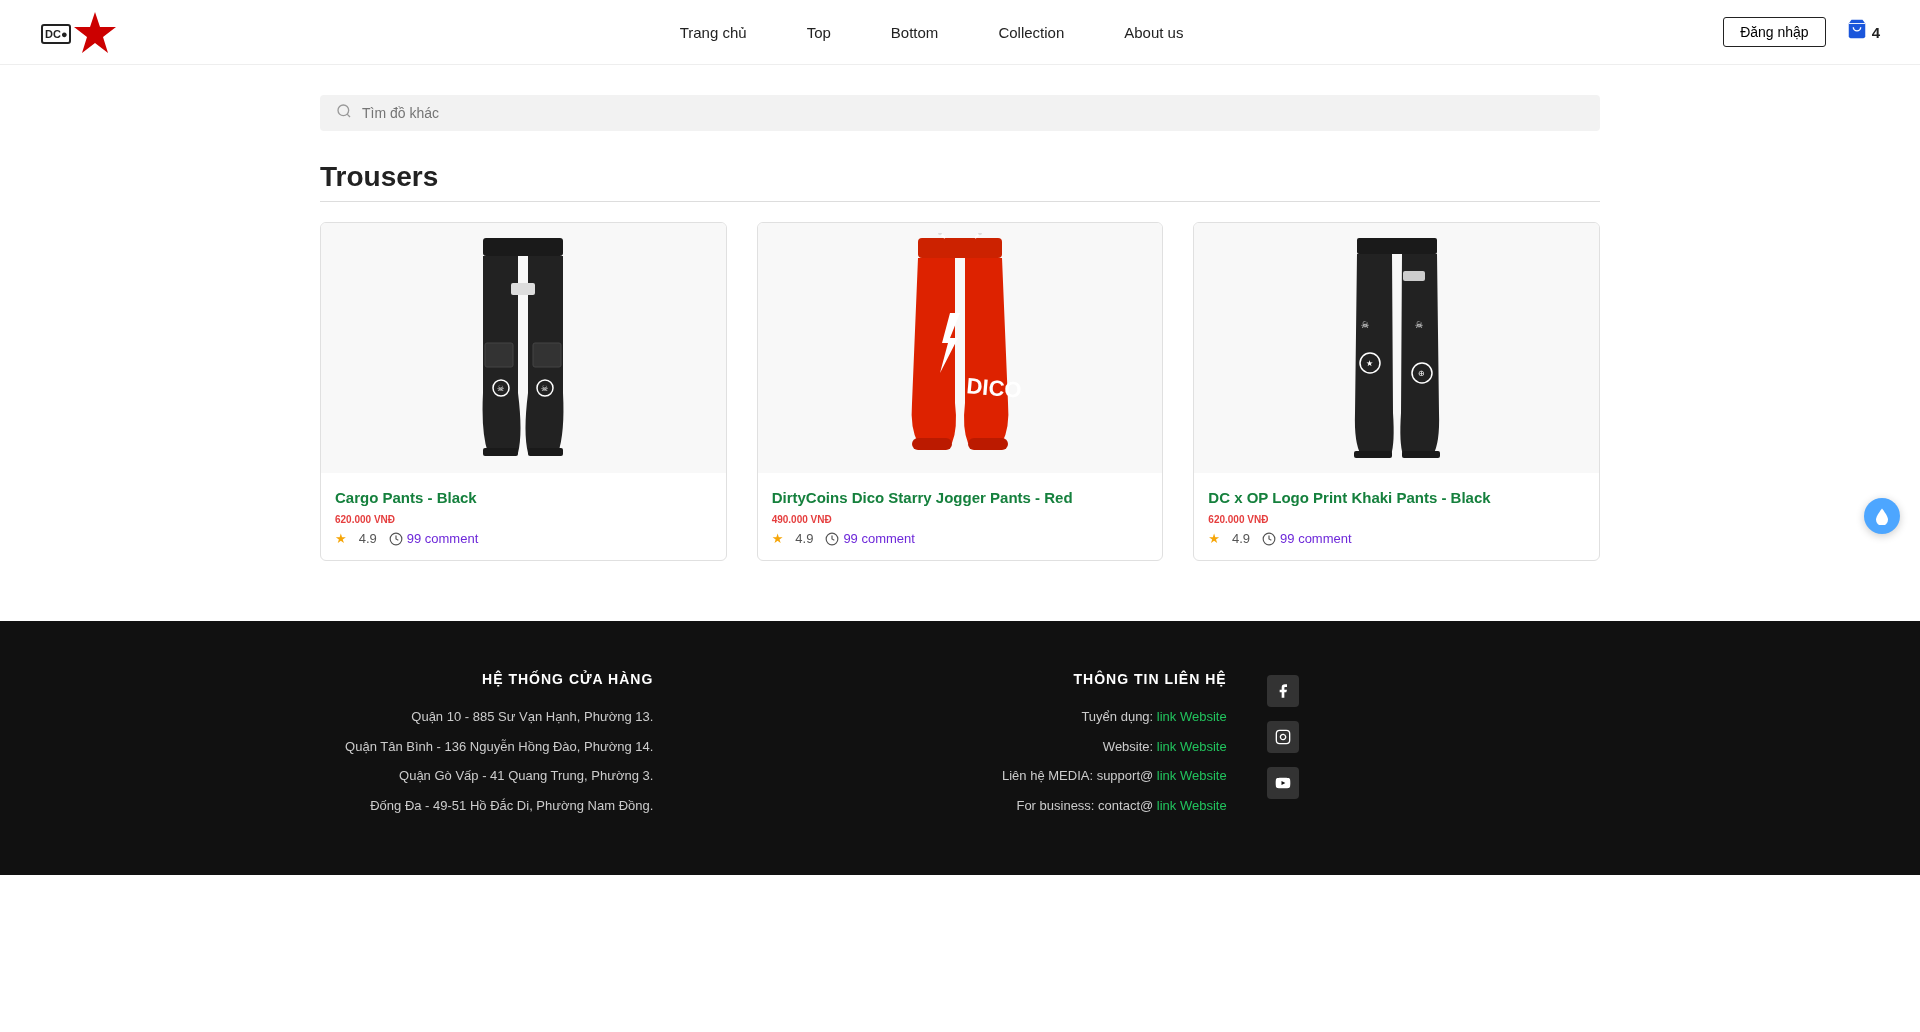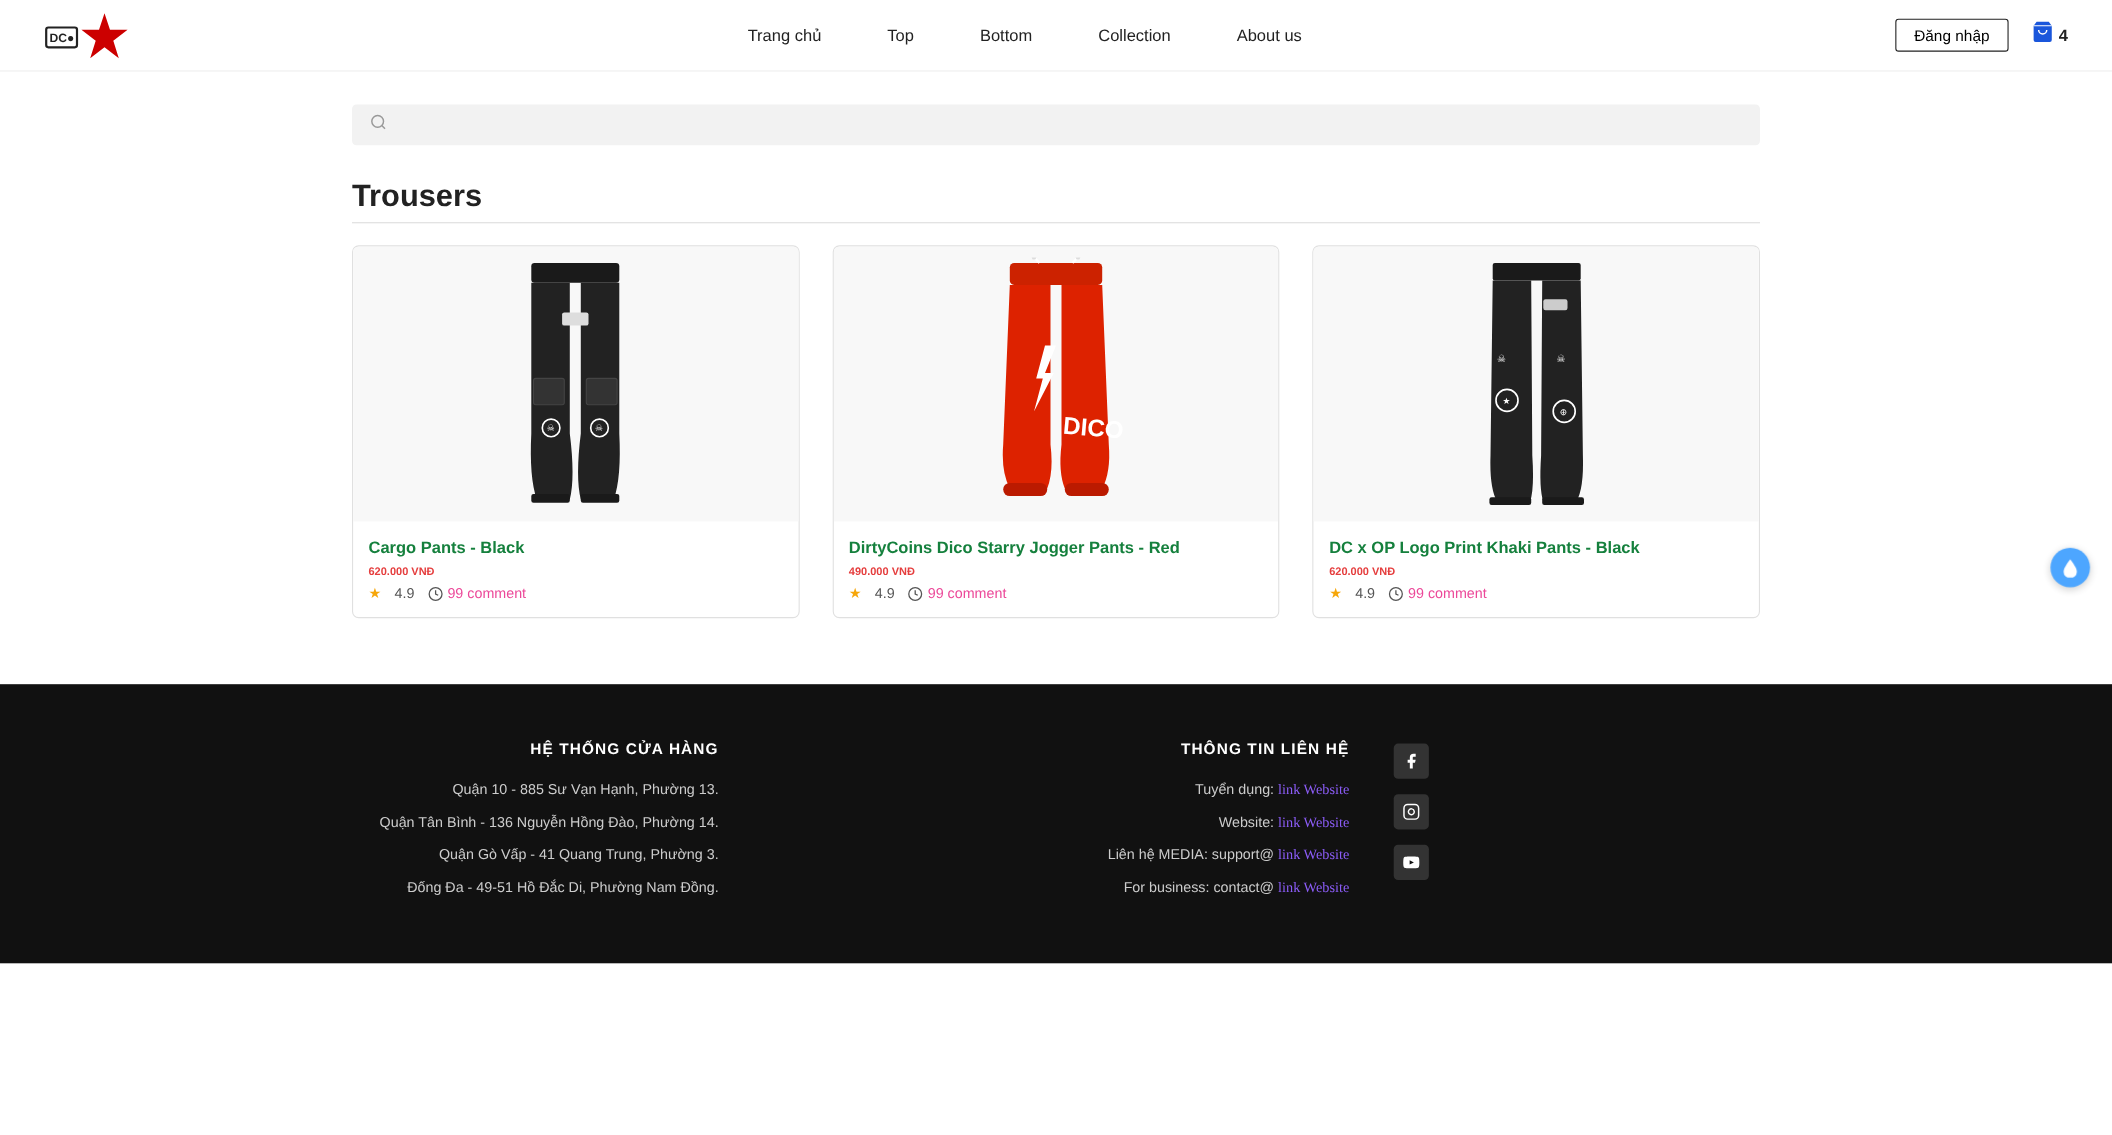--- a/index.html
+++ b/index.html
@@ -159,21 +159,21 @@
     .star-icon {
       color: #f6a609;
     }
     .rating {
       color: #555;
     }
     .comment-area {
       display: flex;
       align-items: center;
       gap: 4px;
-      color: #ec4899;
+      color: #6d28d9;
     }
 
     
     .footer {
       background: #111;
       color: #fff;
       padding: 50px 120px;
       display: grid;
       grid-template-columns: 1fr 1fr 1fr;
       gap: 40px;
@@ -186,24 +186,23 @@
       margin-bottom: 20px;
       text-transform: uppercase;
     }
     .footer-item {
       font-size: 13px;
       color: #ccc;
       margin-bottom: 10px;
       line-height: 1.5;
     }
     .footer-link {
-      color: #8b5cf6;
+      color: #22c55e;
       text-decoration: none;
       cursor: pointer;
-      font-family: Liberation Serif, serif;
     }
     .social-icons {
       display: flex;
       flex-direction: column;
       gap: 14px;
       margin-top: 4px;
     }
     .social-icon {
       display: flex;
       align-items: center;
@@ -275,20 +274,21 @@
 </header>
 
 <section class="search-section">
   <div class="search-bar">
     <span>
       <svg width="16" height="16" viewBox="0 0 24 24" fill="none" stroke="#999" stroke-width="2">
         <circle cx="11" cy="11" r="8"></circle>
           <line x1="21" y1="21" x2="16.65" y2="16.65"></line>
       </svg>
     </span>
+    <input type="text" placeholder="Tìm đồ khác" style="">
   </div>
 </section>
 
 <main class="main-content">
   <h2 class="section-title">Trousers</h2>
 
   <div class="products-grid">
 
     <div class="product-card">
       <div class="product-image-area">

